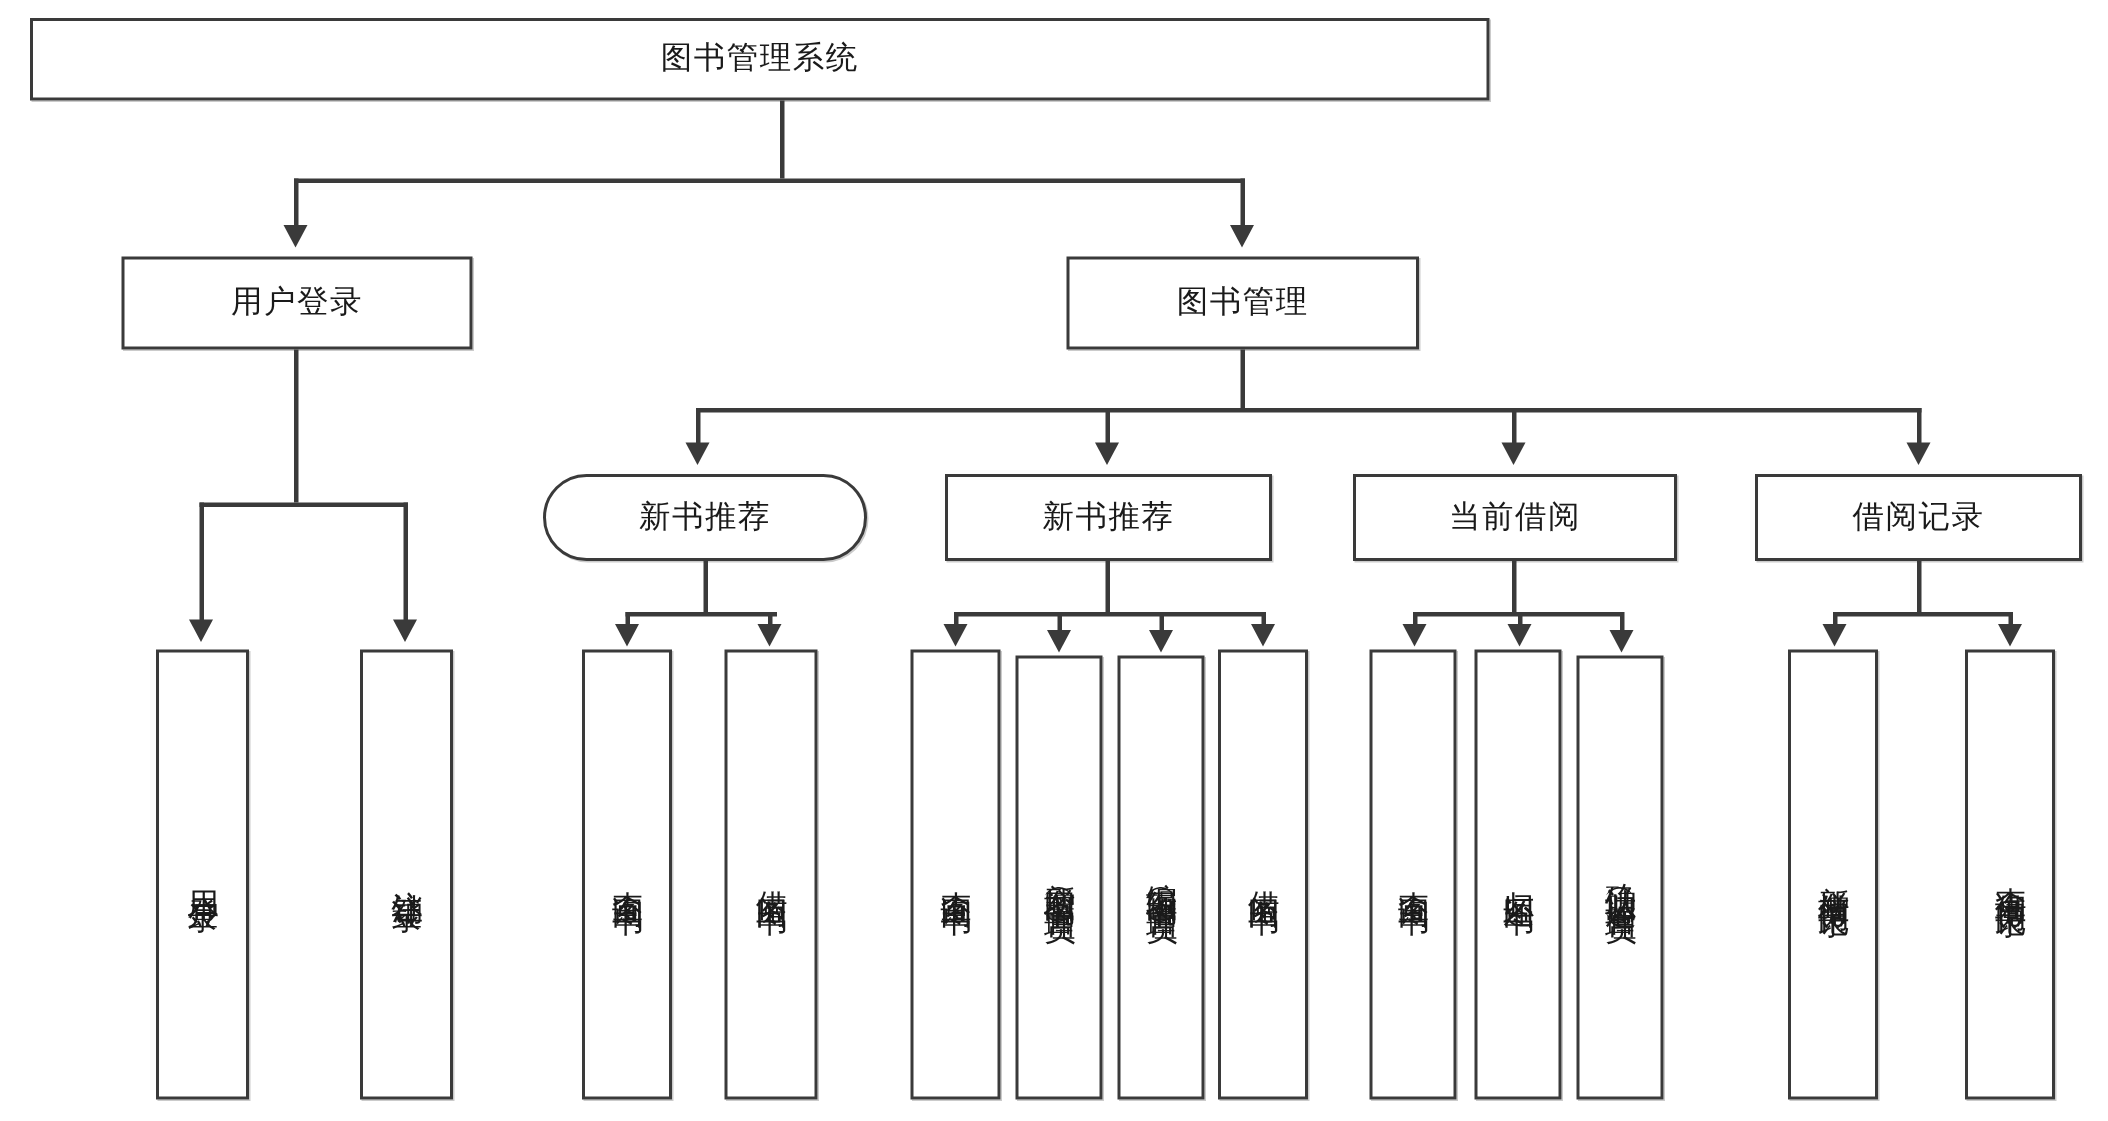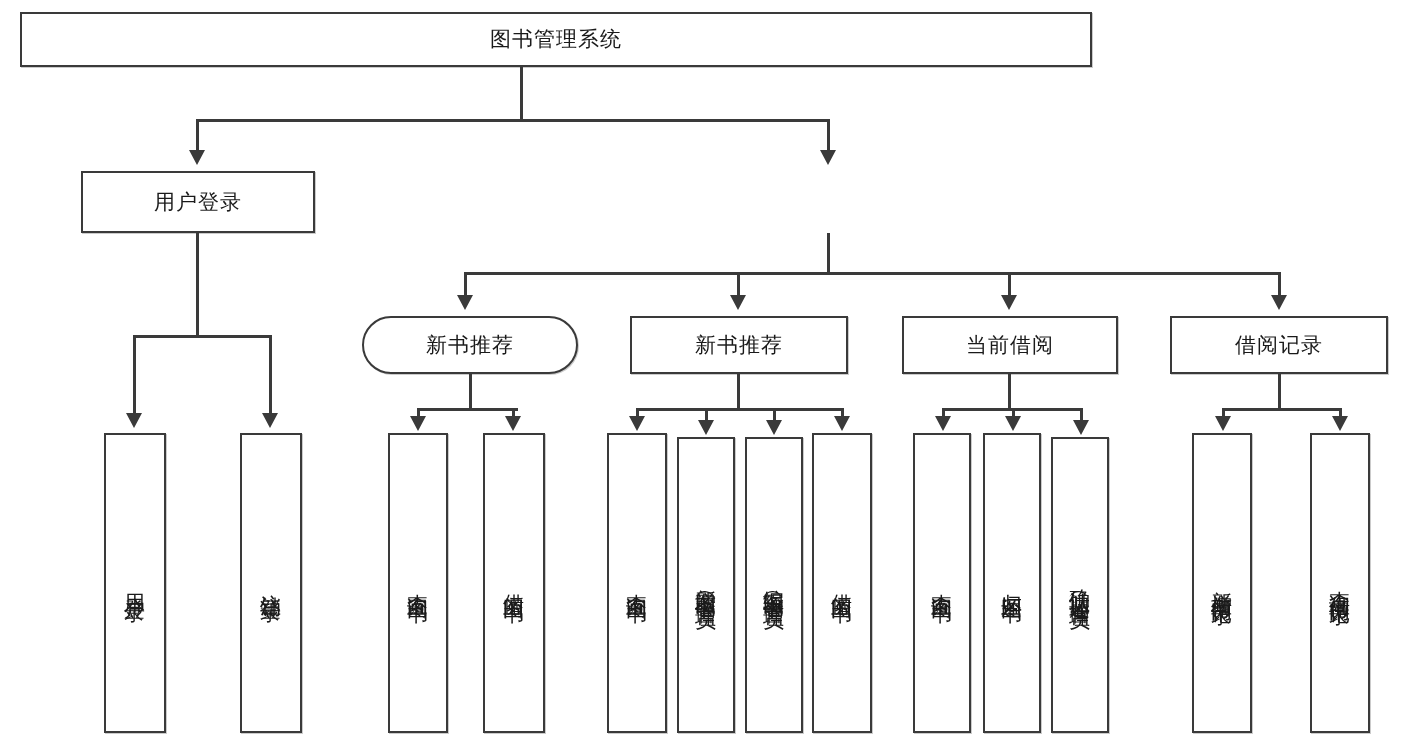--- a/index.html
+++ b/index.html
@@ -58,35 +58,38 @@
     font-size:17px;
     white-space:nowrap;
     letter-spacing:.5px;
   }
 </style>
 </head>
 <body>
 
 <div id="stage">
 
-  <div class="box" style="left:20px;top:12px;width:1072px;height:55px;">
+  <div class="box" style="left:20px;top:12px;width:973px;height:55px;">
     <span class="lbl">图书管理系统</span>
   </div>
 
   <div class="conn vline" style="left:520px;top:67px;height:52px;"></div>
 
   <div class="conn hline" style="left:196px;top:119px;width:634px;"></div>
 
   <div class="conn vline" style="left:196px;top:119px;height:33px;"></div>
   <div class="arrow" style="left:189px;top:150px;"></div>
   <div class="conn vline" style="left:827px;top:119px;height:33px;"></div>
   <div class="arrow" style="left:820px;top:150px;"></div>
 
   <div class="box" style="left:81px;top:171px;width:234px;height:62px;">
     <span class="lbl">用户登录</span>
+  </div>
+  <div class="box" style="left:711px;top:171px;width:235px;height:62px;">
+    <span class="lbl">图书管理</span>
   </div>
 
   <div class="conn vline" style="left:196px;top:233px;height:102px;"></div>
   <div class="conn hline" style="left:133px;top:335px;width:139px;"></div>
   <div class="conn vline" style="left:133px;top:335px;height:80px;"></div>
   <div class="arrow" style="left:126px;top:413px;"></div>
   <div class="conn vline" style="left:269px;top:335px;height:80px;"></div>
   <div class="arrow" style="left:262px;top:413px;"></div>
 
   <div class="conn vline" style="left:827px;top:233px;height:39px;"></div>

